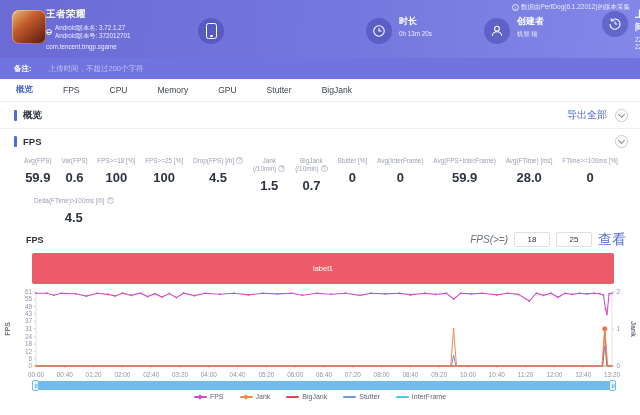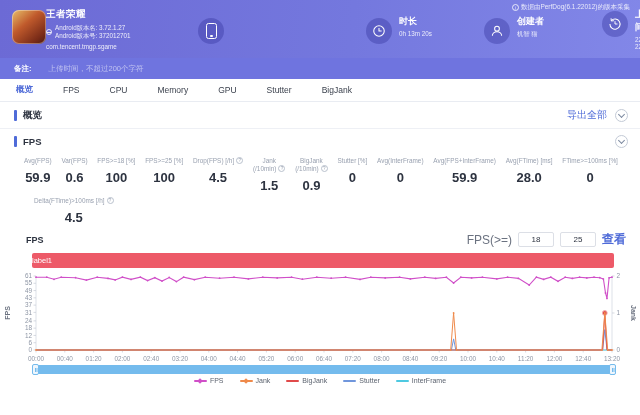--- a/index.html
+++ b/index.html
@@ -65,25 +65,25 @@
   .s-label { font-size:6.4px; color:#99a1b0; line-height:8px; }
   .s-value { font-size:13px; font-weight:bold; color:#2d3340; margin-top:5px; }
   .help-icon { display:inline-block; width:7px; height:7px; border:1px solid #b9c1cd; border-radius:50%;
                font-size:4.5px; line-height:6.5px; color:#99a1b0; text-align:center; margin-left:2px; vertical-align:top; cursor:pointer; }
   .stats2 { display:flex; padding:2px 0 0 34px; height:34px; }
 
   
   .chart-head { height:21px; display:flex; align-items:center; justify-content:space-between; padding:0 14px 0 26px; }
   .chart-title { font-size:9px; font-weight:bold; color:#2d3340; }
   .chart-ctrls { display:flex; align-items:center; gap:6px; }
-  .thr-label { font-size:12px; color:#6b7280; }
+  .thr-label { font-size:10px; color:#6b7280;font-style:italic; }
   .thr-input { width:36px; height:15px; border:1px solid #dcdfe6; border-radius:2px; font-size:8px; text-align:center; color:#2d3340; font-family:inherit; }
-  .view-link { font-size:12px; color:#4f6bd8; cursor:pointer;font-weight:bold; }
-  .banner { margin:3px 26px 2px 32px; height:15px; background:#ed5a68; border-radius:2px;
-            color:#fff; font-size:7.5px; display:flex; align-items:center; justify-content:flex-start; }
+  .view-link { font-size:14px; color:#4f6bd8; cursor:pointer; }
+  .banner { margin:3px 26px 2px 32px; height:31px; background:#ed5a68; border-radius:2px;
+            color:#fff; font-size:7.5px; display:flex; align-items:center; justify-content:center; }
 
   
   svg#fps-chart { display:block; }
   .tick { font-size:6.4px; fill:#8d95a4; font-family:"Liberation Sans","DejaVu Sans",sans-serif; }
   .axis-title { font-size:7px; fill:#6b7280; font-weight:bold; font-family:"Liberation Sans","DejaVu Sans",sans-serif; }
 
   
   .dz-wrap { margin:1px 26px 0 34px; position:relative; height:9px; }
   .dz-track { position:absolute; inset:0; background:#74bbed; border-radius:3px; }
   .dz-handle { position:absolute; top:-1px; width:7px; height:11px; background:#eef6fd; border:1px solid #74bbed; border-radius:2px; cursor:ew-resize; }
@@ -226,21 +226,21 @@
       <div class="stat">
         <div class="s-label">Drop(FPS) [/h]<span class="help-icon">?</span></div>
         <div class="s-value">4.5</div>
       </div>
       <div class="stat">
         <div class="s-label">Jank<br>(/10min)<span class="help-icon">?</span></div>
         <div class="s-value">1.5</div>
       </div>
       <div class="stat">
         <div class="s-label">BigJank<br>(/10min)<span class="help-icon">?</span></div>
-        <div class="s-value">0.9</div>
+        <div class="s-value">0.7</div>
       </div>
       <div class="stat">
         <div class="s-label">Stutter [%]</div>
         <div class="s-value">0</div>
       </div>
       <div class="stat">
         <div class="s-label">Avg(InterFrame)</div>
         <div class="s-value">0</div>
       </div>
       <div class="stat">

